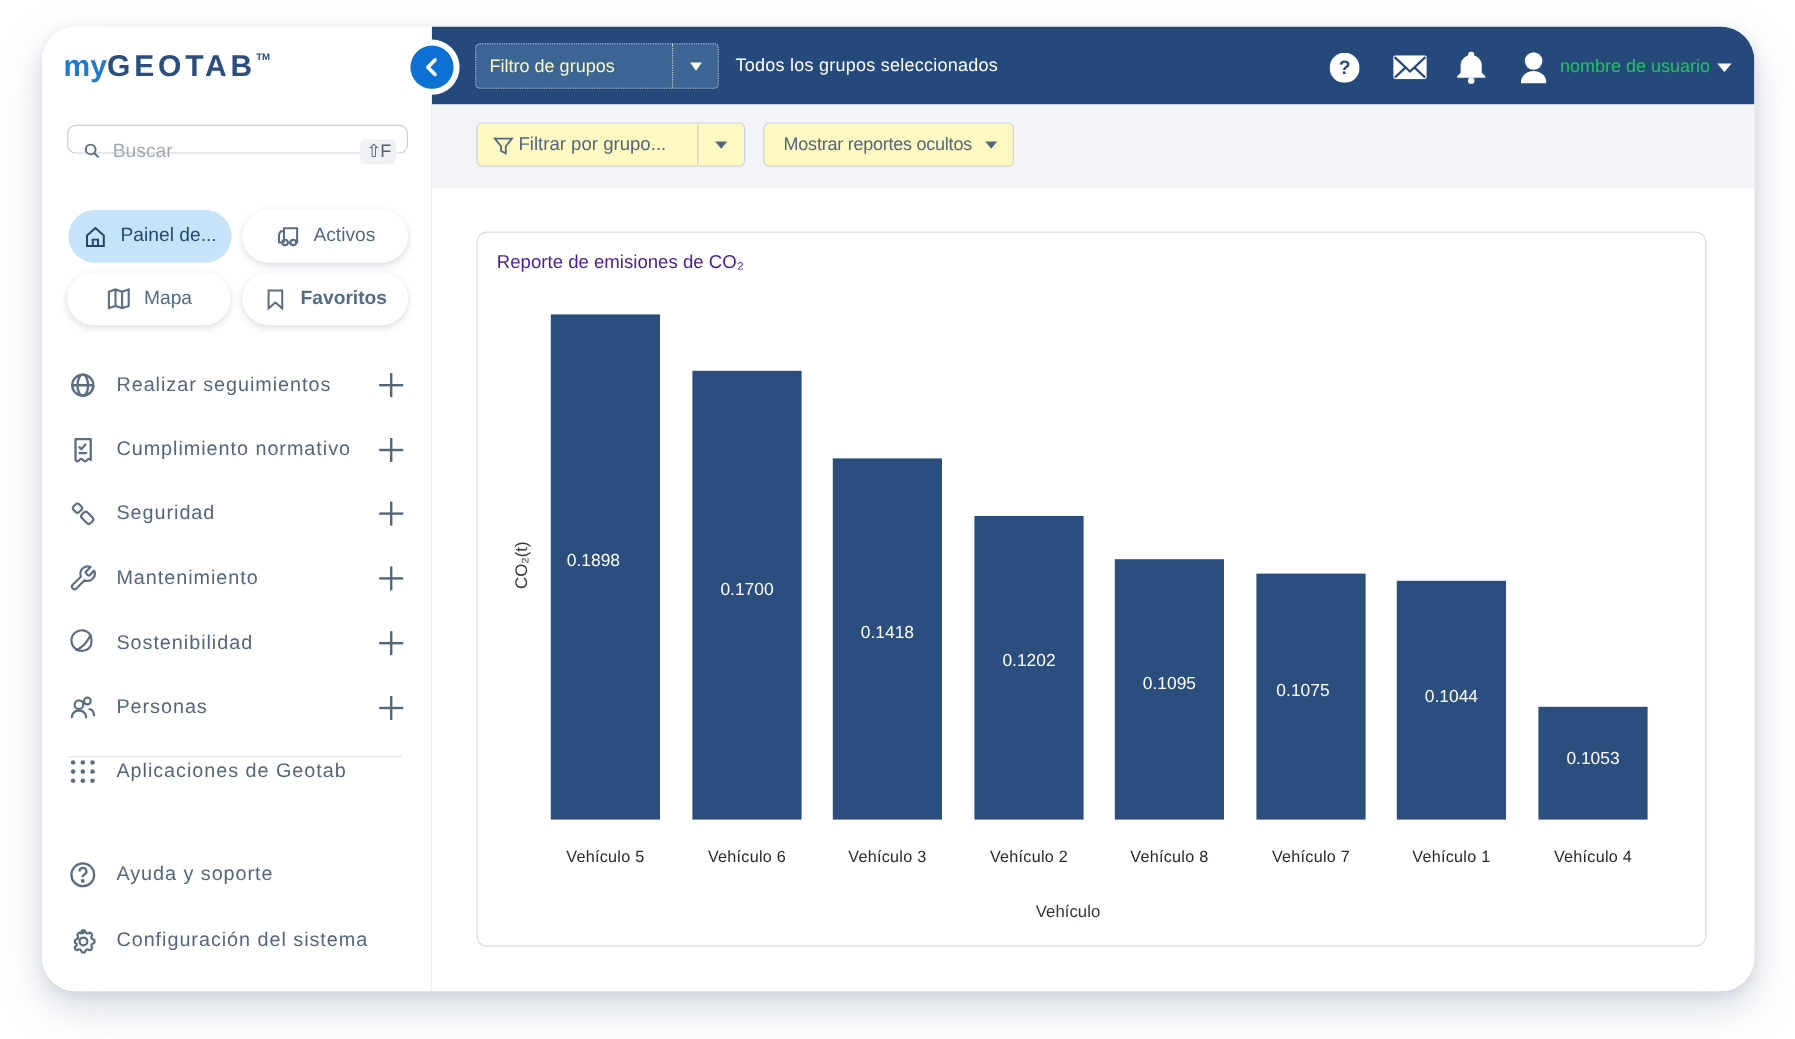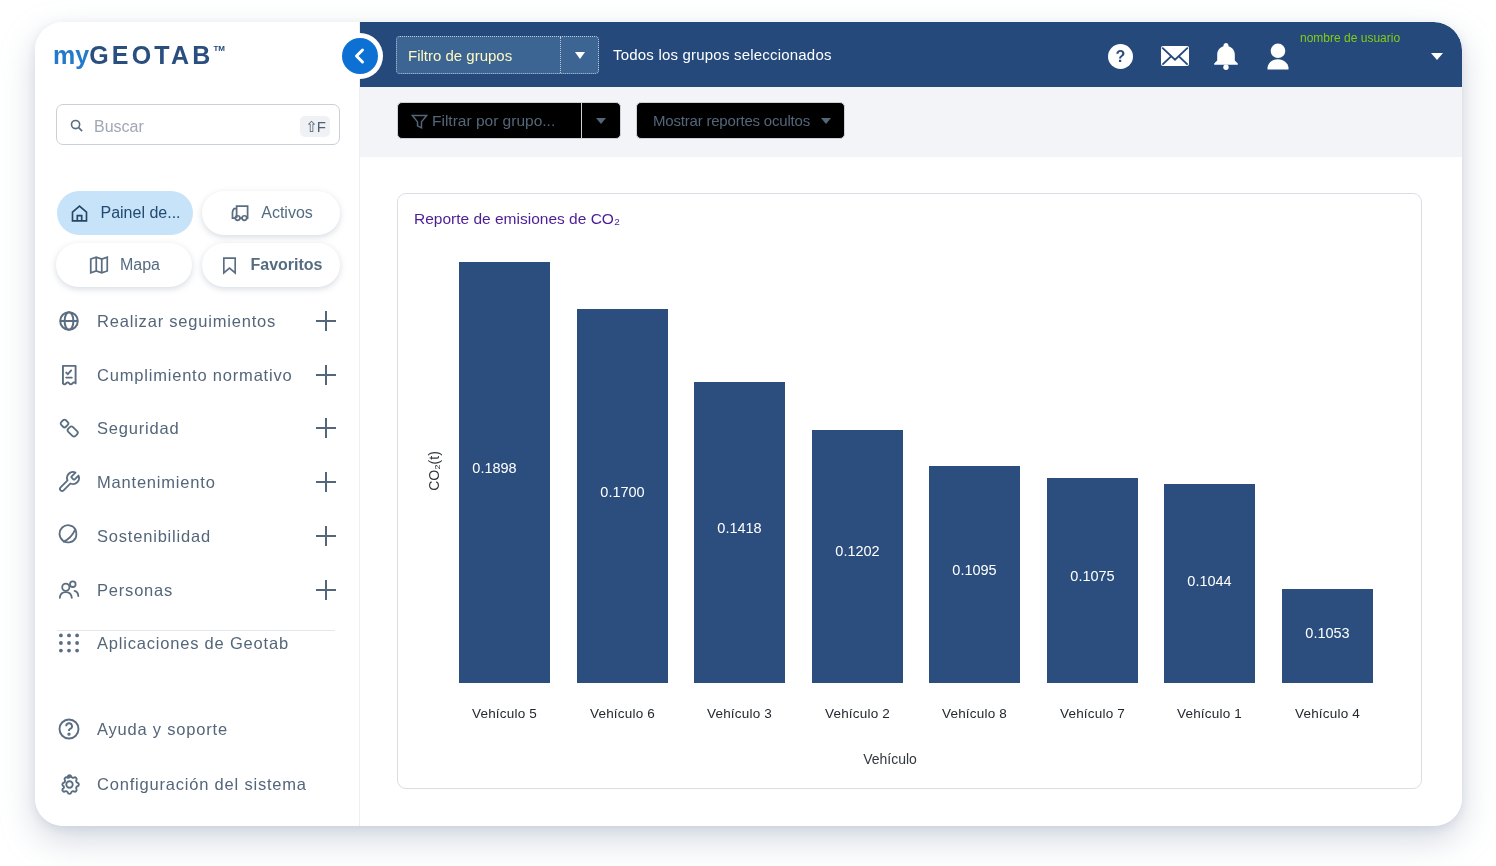--- a/index.html
+++ b/index.html
@@ -9,49 +9,49 @@
     background:#ffffff; border-radius:28px;
     box-shadow:0 14px 34px rgba(148,160,180,.40), 0 3px 10px rgba(148,160,180,.22);
     overflow:hidden;
   }
   
   .sidebar { position:absolute; left:0; top:0; width:325px; height:804px; background:#fff; border-right:1px solid #eceef2; }
   .logo { position:absolute; left:18px; top:19px; font-size:25px; font-weight:700; white-space:nowrap; }
   .logo .my { color:#2379cb; letter-spacing:0; }
   .logo .geo { color:#2a4e7e; letter-spacing:3.2px; }
   .logo .tm { font-size:8px; color:#25497b; vertical-align:13px; letter-spacing:0; }
-  .search { position:absolute; left:21px; top:82px; width:284px; height:41px; border:1px solid #c9d0d8; border-radius:7px; background:#fff;text-align:right; }
+  .search { position:absolute; left:21px; top:82px; width:284px; height:24px; border:1px solid #c9d0d8; border-radius:7px; background:#fff;text-align:right; }
   .search .mag { position:absolute; left:12px; top:12.5px; }
   .search .ph { position:absolute; left:37px; top:13px; font-size:16px; color:#9fa8b3; }
   .search .kbd { position:absolute; right:9px; top:10.5px; height:21px; padding:0 5px; background:#eff1f4; border-radius:5px; font-size:15px; color:#4f6173; line-height:21px; letter-spacing:-1px; }
-  .pill { position:absolute; height:44px; border-radius:22px; display:flex; align-items:center; justify-content:center; gap:10px; font-size:16px; color:#546b80; background:#fff; box-shadow:0 2px 6px rgba(120,134,156,.3);margin-top:16px; }
+  .pill { position:absolute; height:44px; border-radius:22px; display:flex; align-items:center; justify-content:center; gap:10px; font-size:16px; color:#546b80; background:#fff; box-shadow:0 2px 6px rgba(120,134,156,.3); }
   .pill.active { background:#c7e3fa; color:#234a70; box-shadow:none; }
   .pill svg { flex:0 0 auto; }
   .menu-row { position:absolute; left:0; width:296px; height:24px; }
   .menu-row .mi { position:absolute; left:22px; top:0; }
   .menu-row .mt { position:absolute; left:62px; top:50%; transform:translateY(-50%); font-size:16.5px; letter-spacing:0.8px; color:#54667a; white-space:nowrap; }
   .menu-row .plus { position:absolute; left:281px; top:50%; width:20px; height:20px; transform:translate(0,-50%); }
   .plus:before { content:""; position:absolute; left:0; top:9px; width:20px; height:1.8px; background:#54667a; }
   .plus:after { content:""; position:absolute; left:9px; top:0; width:1.8px; height:20px; background:#54667a; }
   .divider { position:absolute; left:22px; top:608px; width:278px; height:1px; background:#e3e7ec; }
   
   .topbar { position:absolute; left:325px; top:0; width:1102px; height:65px; background:#25497b; border-top-right-radius:28px; }
   .collapse { position:absolute; left:307px; top:16px; width:36px; height:36px; border-radius:50%; background:#0d70d3; box-shadow:0 0 0 5px #ffffff; z-index:5; }
   .grpbtn { position:absolute; left:36px; top:14px; width:203px; height:38px; background:#3d6593; border:1px dotted rgba(255,255,255,.65); border-radius:4px; color:#fef9c3; font-size:15px; }
   .grpbtn .lbl { position:absolute; left:11px; top:10px; }
   .grpbtn .sep { position:absolute; right:37px; top:0; width:0; height:36px; border-left:1px dotted rgba(255,255,255,.65); }
   .caret-dn { display:inline-block; width:0; height:0; border-left:5.5px solid transparent; border-right:5.5px solid transparent; border-top:7px solid #fff; }
   .grpbtn .caret-dn { position:absolute; right:13px; top:15px; }
   .selgroups { position:absolute; left:253px; top:24px; color:#fff; font-size:15px; letter-spacing:.2px; }
   .tb-ic { position:absolute; top:0; }
-  .username { position:absolute; left:940px; top:9px; color:#84cc16; font-size:12px; }
+  .username { position:absolute; left:940px; top:25px; color:#22c55e; font-size:15px; }
   .user-caret { position:absolute; left:1071px; top:31px; width:0; height:0; border-left:6px solid transparent; border-right:6px solid transparent; border-top:7.5px solid #fff; }
   
   .toolbar { position:absolute; left:325px; top:65px; width:1102px; height:70px; background:#f2f4f7; }
-  .tbtn { position:absolute; top:15px; height:37px; background:#000000; border:1px solid #ccd2da; border-radius:5px; color:#54667a; font-size:15.5px; }
+  .tbtn { position:absolute; top:15px; height:37px; background:#fef9c3; border:1px solid #ccd2da; border-radius:5px; color:#54667a; font-size:15.5px; }
   .tbtn1 { left:37px; width:224px; }
   .tbtn1 .funnel { position:absolute; left:12px; top:9px; }
   .tbtn1 .txt { position:absolute; left:34px; top:8.5px; }
   .tbtn1 .sep { position:absolute; right:38px; top:0; width:1px; height:35px; background:#ccd2da; }
   .tcaret { position:absolute; width:0; height:0; border-left:5px solid transparent; border-right:5px solid transparent; border-top:6.5px solid #54667a; }
   .tbtn1 .tcaret { right:14px; top:15px; }
   .tbtn2 { left:276px; width:209px; }
   .tbtn2 .txt { position:absolute; left:16px; top:9px; font-size:15px; letter-spacing:-0.2px; }
   .tbtn2 .tcaret { right:13px; top:15px; }
   
@@ -122,21 +122,21 @@
     <div class="bar" style="left:452px; top:273px; width:91px; height:253px;"></div>
     <div class="bar" style="left:569px; top:309px; width:91px; height:217px;"></div>
     <div class="bar" style="left:687px; top:321px; width:91px; height:205px;"></div>
     <div class="bar" style="left:804px; top:327px; width:91px; height:199px;"></div>
     <div class="bar" style="left:922px; top:432px; width:91px; height:94px;"></div>
     <div class="bval" style="left:89px; top:303px;text-align:center;">0.1898</div>
     <div class="bval" style="left:217px; top:327px;">0.1700</div>
     <div class="bval" style="left:334px; top:363px;">0.1418</div>
     <div class="bval" style="left:452px; top:386px;">0.1202</div>
     <div class="bval" style="left:569px; top:405px;">0.1095</div>
-    <div class="bval" style="left:687px; top:411px;">0.1075</div>
+    <div class="bval" style="left:657px; top:411px;text-align:right;">0.1075</div>
     <div class="bval" style="left:804px; top:416px;">0.1044</div>
     <div class="bval" style="left:922px; top:468px;">0.1053</div>
     <div class="xlab" style="left:86px; top:549px;">Vehículo 5</div>
     <div class="xlab" style="left:204px; top:549px;">Vehículo 6</div>
     <div class="xlab" style="left:321px; top:549px;">Vehículo 3</div>
     <div class="xlab" style="left:439px; top:549px;">Vehículo 2</div>
     <div class="xlab" style="left:556px; top:549px;">Vehículo 8</div>
     <div class="xlab" style="left:674px; top:549px;">Vehículo 7</div>
     <div class="xlab" style="left:791px; top:549px;">Vehículo 1</div>
     <div class="xlab" style="left:909px; top:549px;">Vehículo 4</div>

